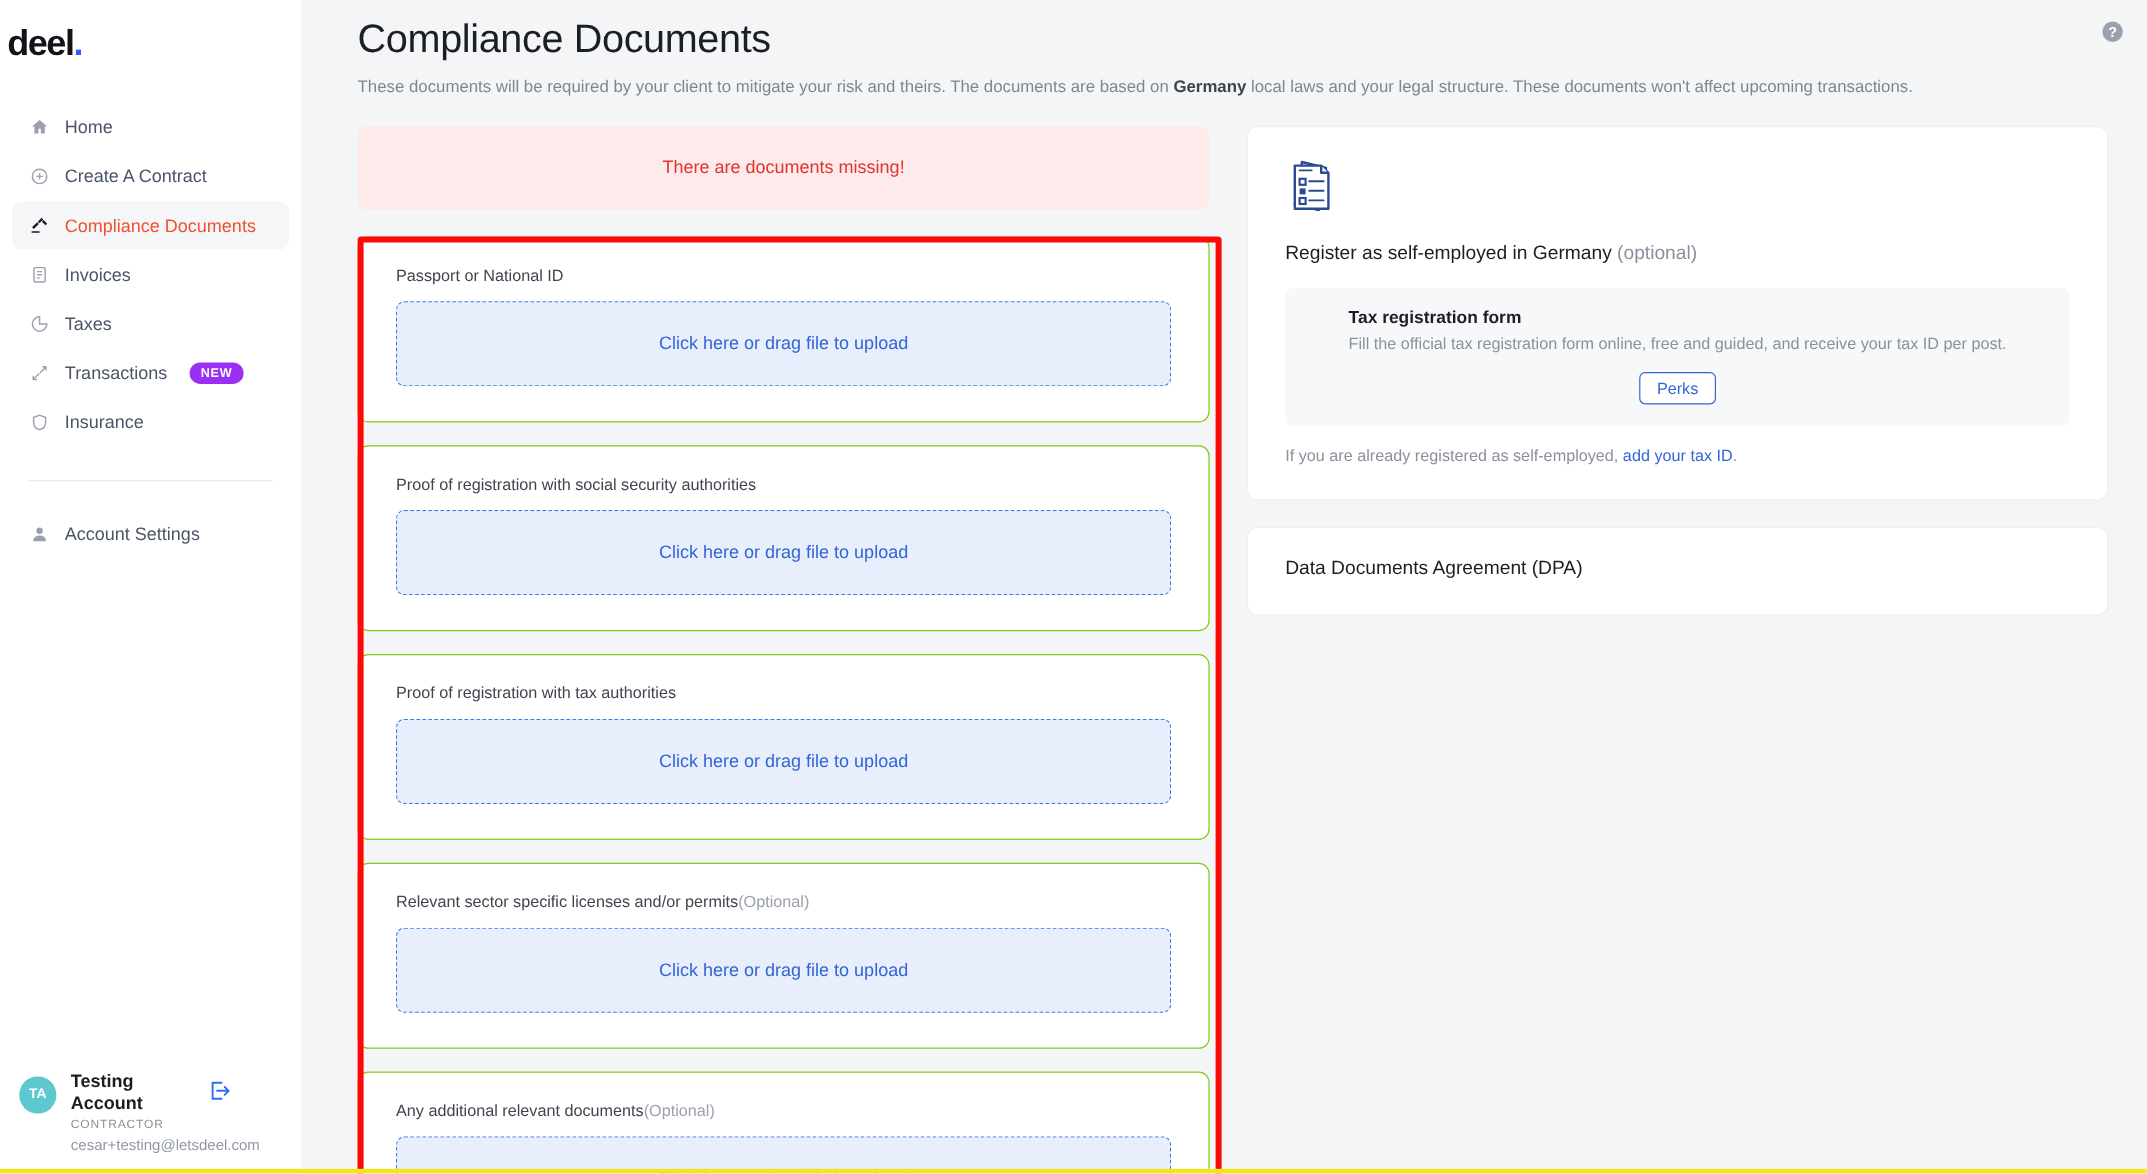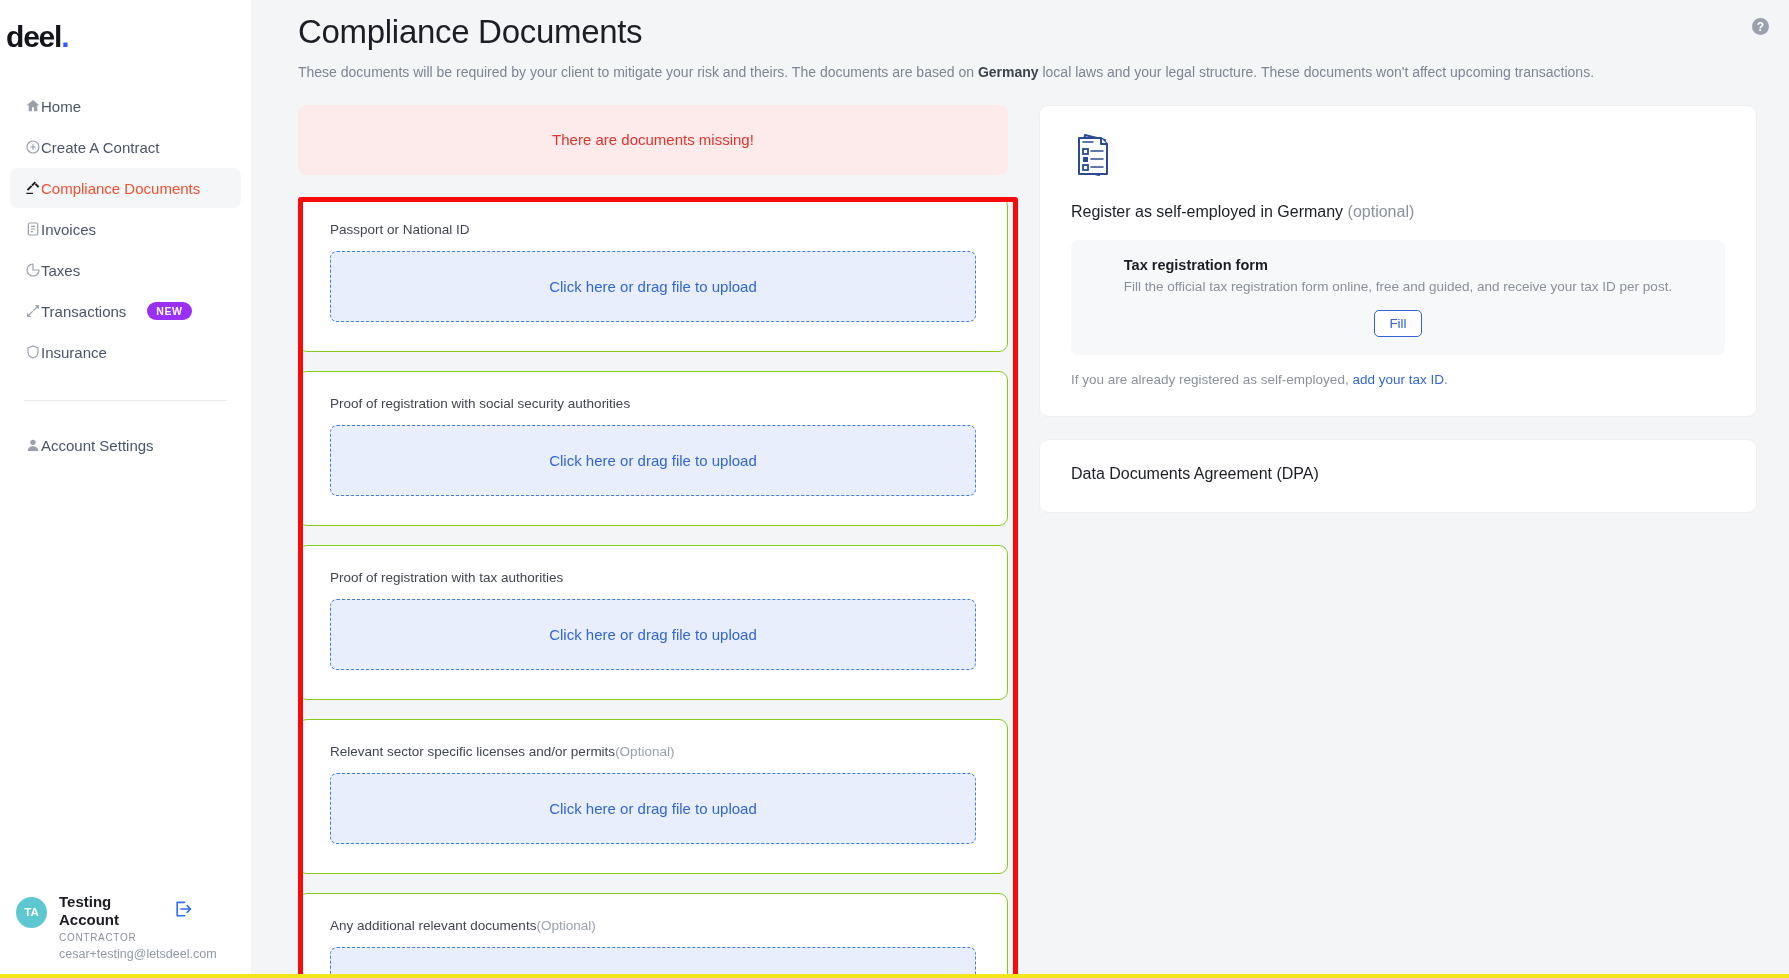--- a/index.html
+++ b/index.html
@@ -18,32 +18,32 @@
     display: flex; flex-direction: column;
   }
   .brand {
     padding: 22px 0 0 6px;
     font-size: 30px; font-weight: 700; letter-spacing: -1.2px;
     color: #13131a; line-height: 1;
   }
   .brand .dot { color: #2e5bff; }
   .nav { margin-top: 34px; padding: 0 10px; }
   .nav-item {
-    display: flex; align-items: center; 
+    display: flex; align-items: center; gap: 13px;
     height: 40px; padding: 0 14px; border-radius: 8px;
     font-size: 15px; color: #4a5568; cursor: pointer;
     margin-bottom: 1px;
   }
   .nav-item.active { background: #f5f6f8; color: #f0502f; }
   .nav-icon { width: 17px; height: 17px; display: inline-flex; align-items: center; justify-content: center; flex: 0 0 17px; }
   .nav-icon svg { display: block; }
   .nav-label { white-space: nowrap; }
   .badge-new {
     background: #9b30f5; color: #fff; font-size: 10.5px; font-weight: 700;
-    letter-spacing: .6px; padding: 3px 9px; border-radius: 11px; margin-left: 21px;
+    letter-spacing: .6px; padding: 3px 9px; border-radius: 11px; margin-left: 6px;
   }
   .nav-sep { height: 1px; background: #e8eaee; margin: 28px 14px 24px 14px; }
 
   .user-box {
     position: absolute; left: 0; bottom: 17px; width: 251px;
     display: flex; align-items: flex-start; padding: 0 16px; gap: 12px;
   }
   .avatar {
     width: 31px; height: 31px; border-radius: 50%; background: #5ec8d0;
     color: #fff; font-size: 11.5px; font-weight: 700;
@@ -320,21 +320,21 @@
             </svg>
           </div>
           <div class="side-title">
             <span>Register as self-employed in Germany </span><span class="muted">(optional)</span>
           </div>
           <div class="inner-box">
             <div class="inner-text">
               <div class="inner-title">Tax registration form</div>
               <div class="inner-desc">Fill the official tax registration form online, free and guided, and receive your tax ID per post.</div>
             </div>
-            <button class="btn-start">Fill</button>
+            <button class="btn-start">Perks</button>
           </div>
           <div class="side-foot">
             <span>If you are already registered as self-employed, </span><a>add your tax ID</a><span>.</span>
           </div>
         </div>
 
         <div class="side-card">
           <div class="dpa-title">Data Documents Agreement (DPA)</div>
         </div>
 

